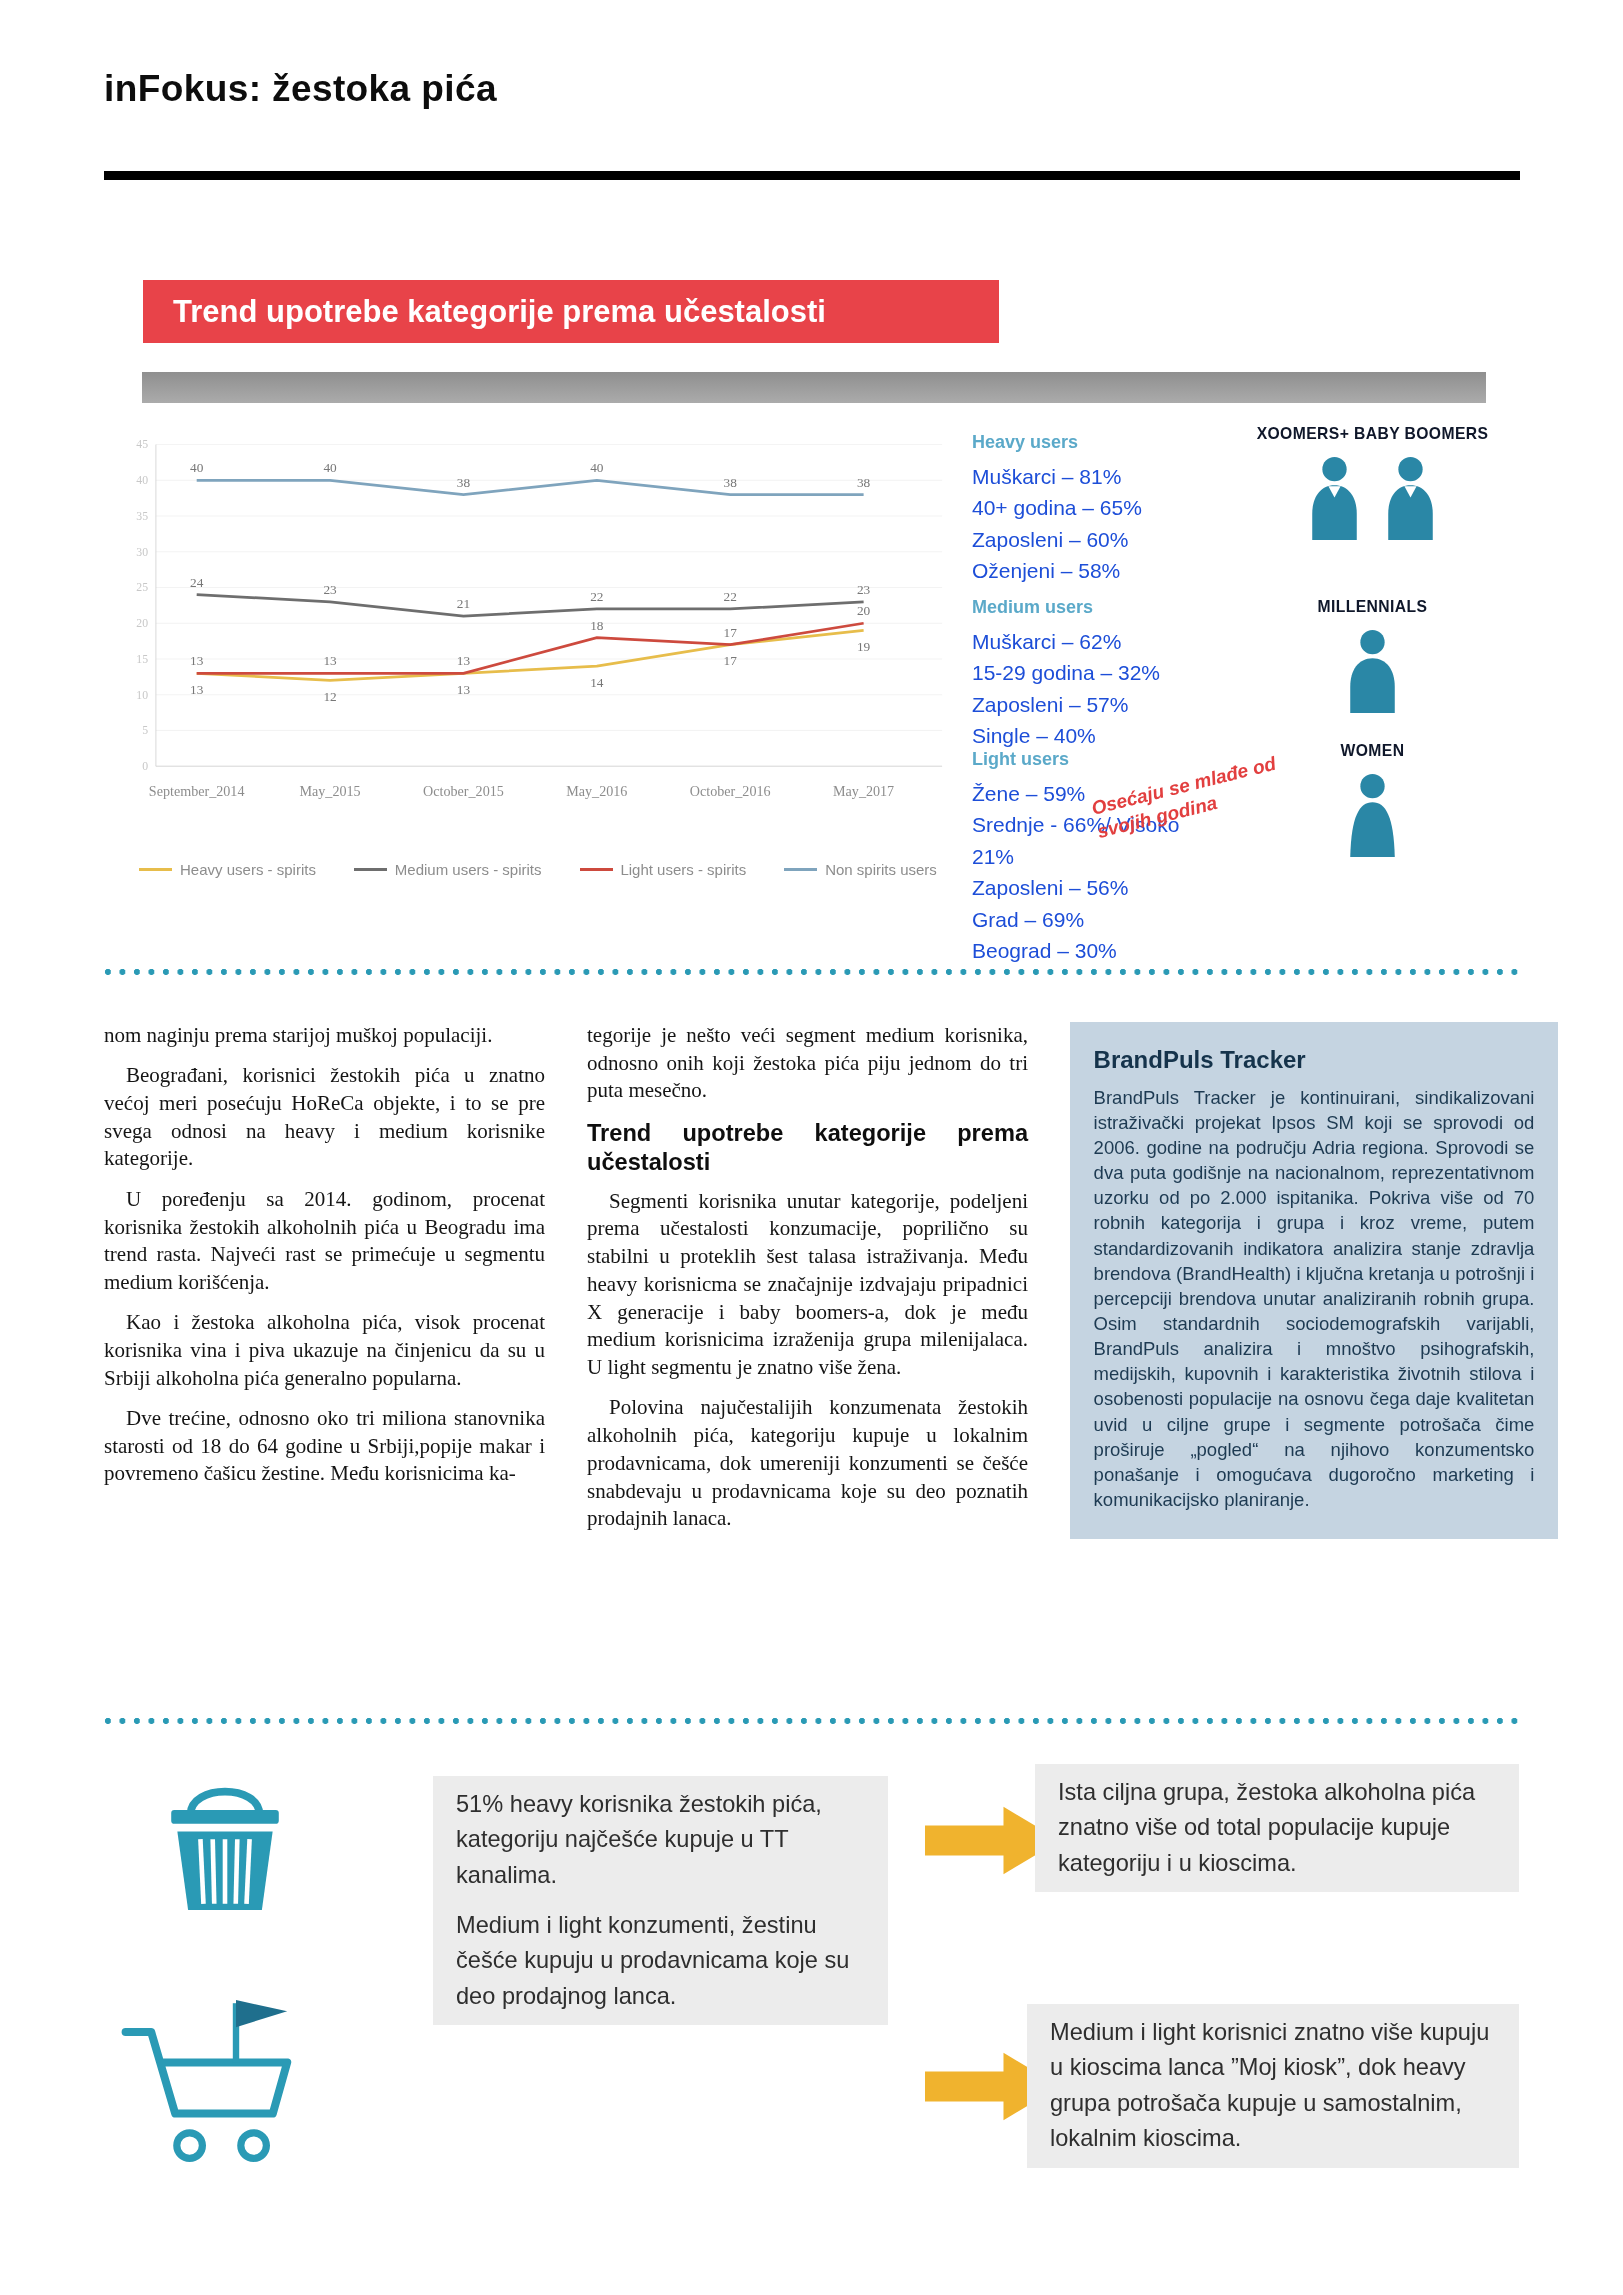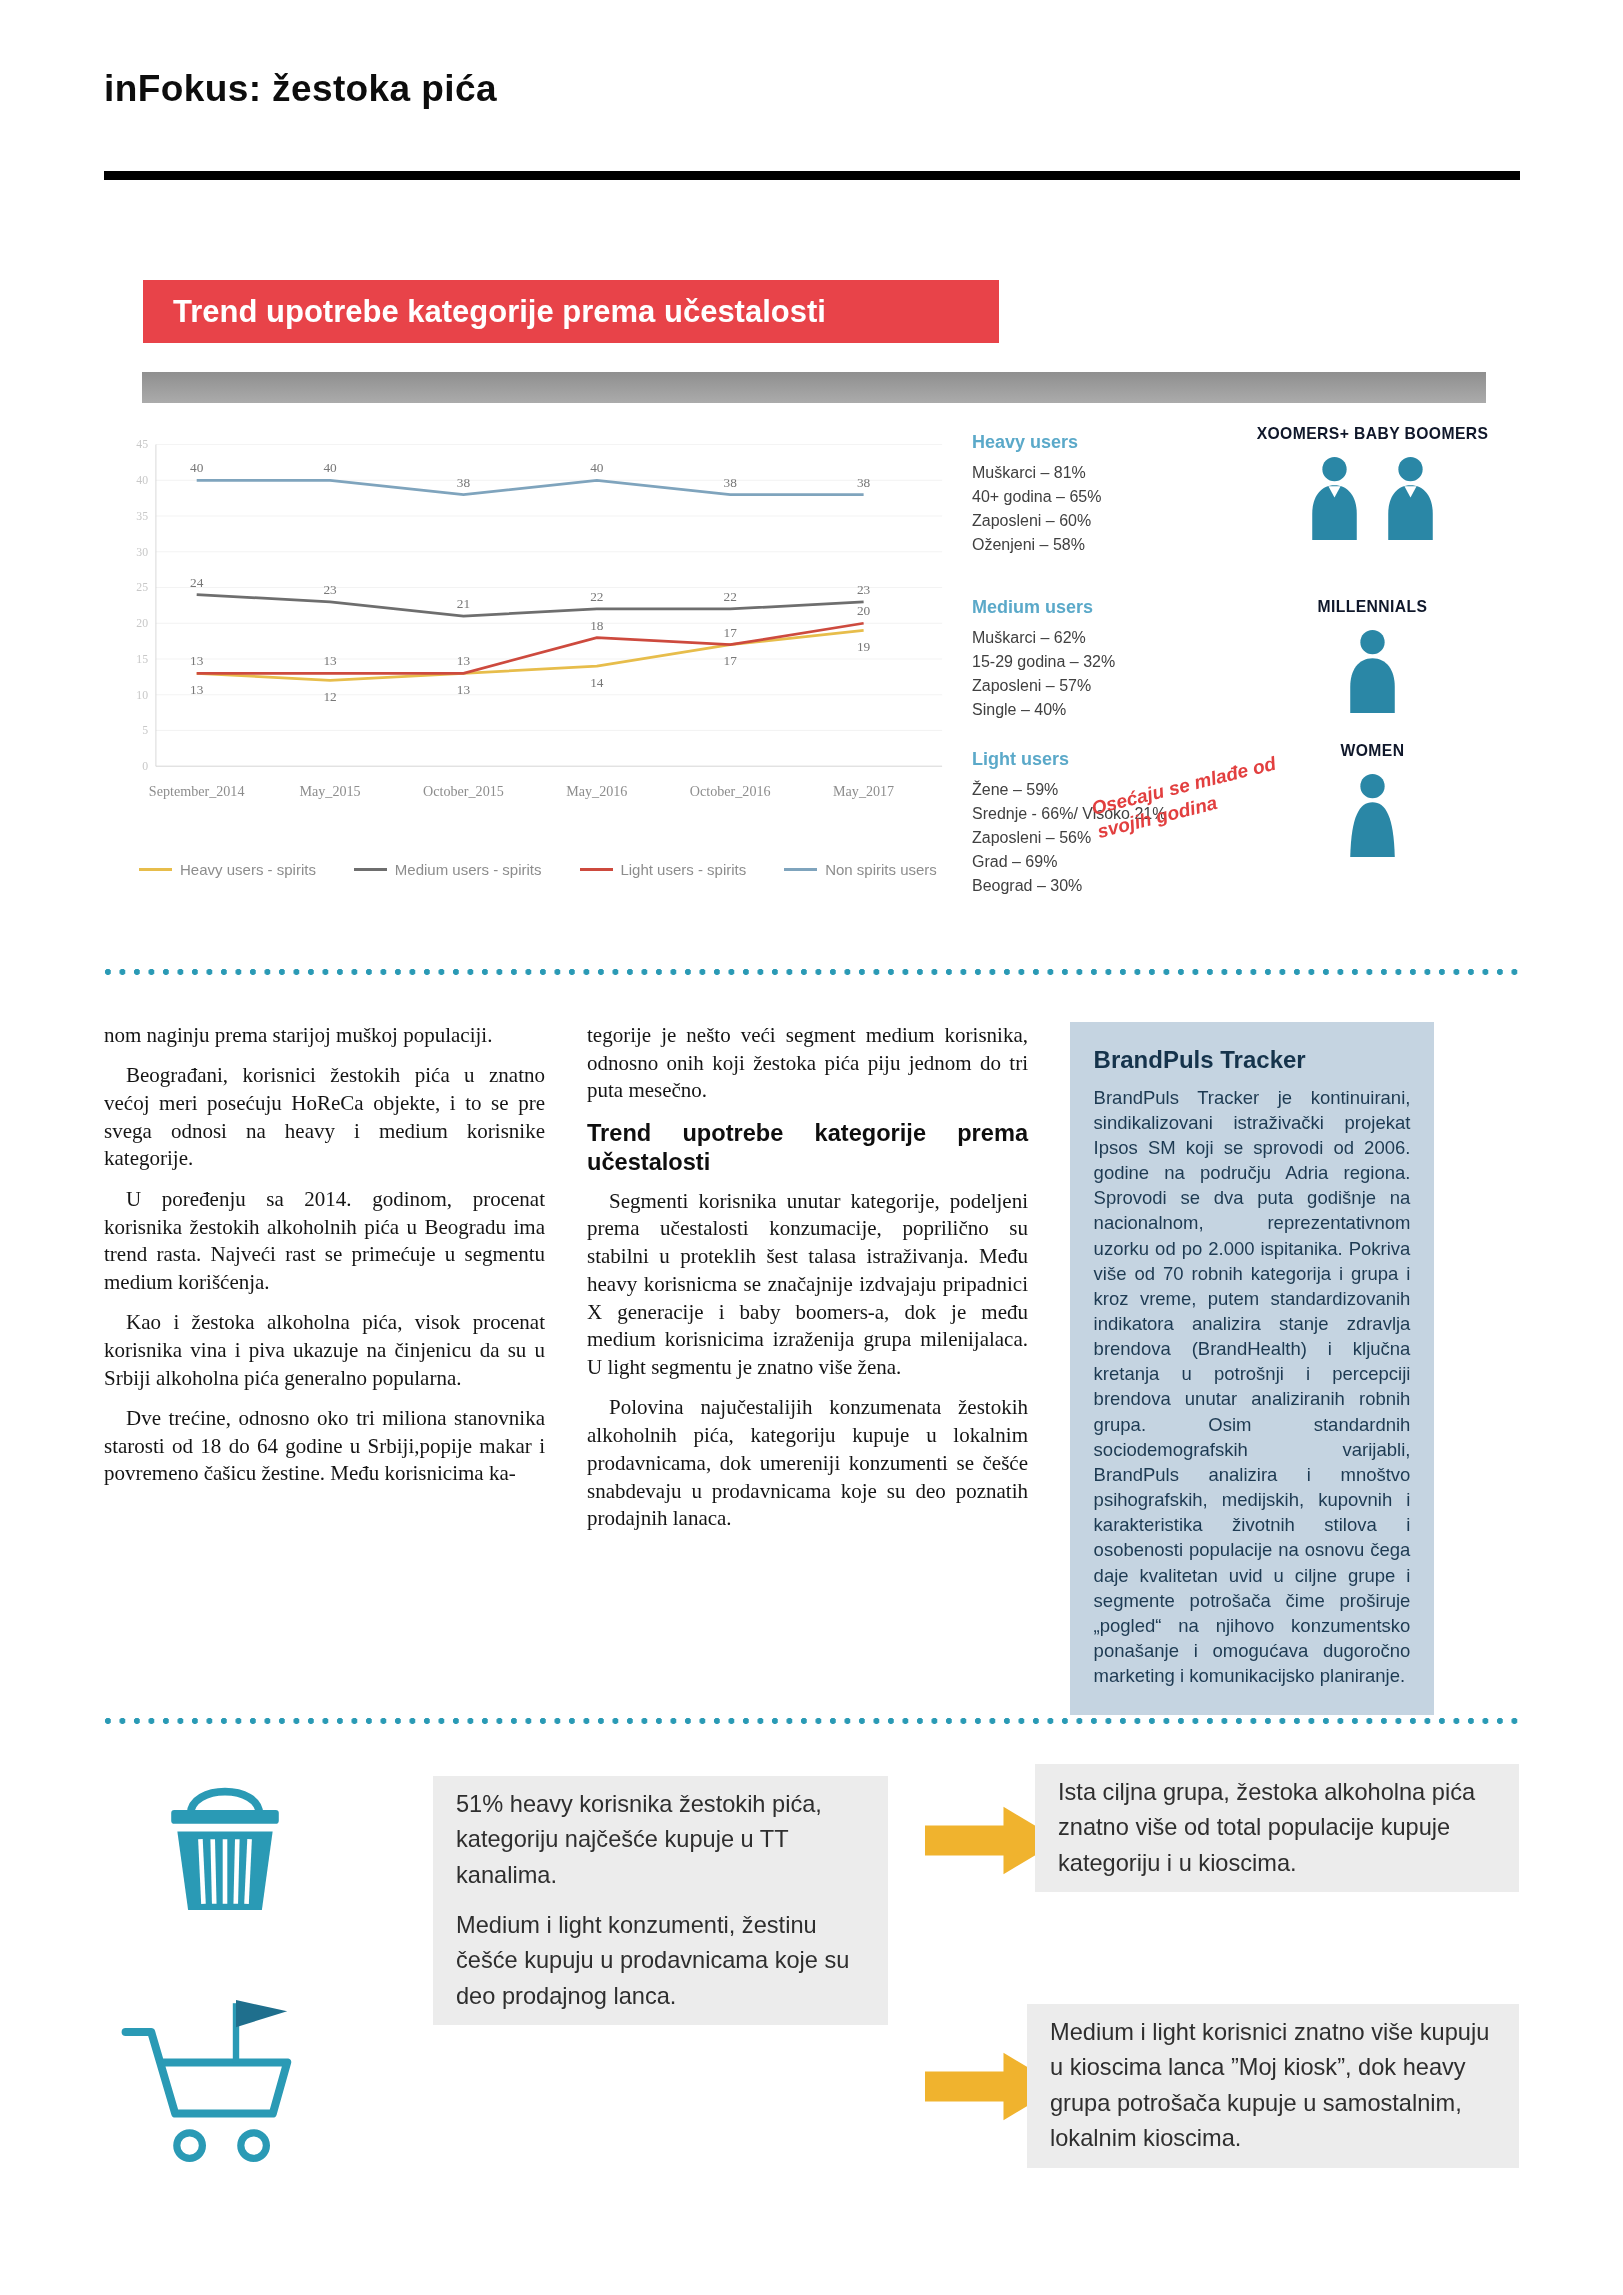--- a/index.html
+++ b/index.html
@@ -15,21 +15,21 @@
   #chart-block{left:104px;top:234px;width:1416px;height:701px;background:#fff}
   .banner{left:39px;top:46px;width:856px;height:63px;background:#e84349;color:#fff;font-family:"Liberation Sans",sans-serif;font-weight:bold;font-size:31px;line-height:63px;padding-left:30px;white-space:nowrap;overflow:hidden}
   .gray-strip{left:38px;top:138px;width:1344px;height:31px;background:linear-gradient(#8f8f8f,#ababab)}
   #trend-svg{left:14px;top:187px}
   .legend{left:14px;top:627px;width:840px;display:flex;justify-content:center;gap:38px;font-family:"Liberation Sans",sans-serif;font-size:15px;color:#8d8d8d;align-items:center}
   .legend-item{display:flex;align-items:center;gap:7.9px}
   .legend-swatch{display:inline-block;width:33px;height:2.4px;background:#999}
 
   .ann{left:868px;width:243px;font-family:"Liberation Sans",sans-serif}
   .ann-head{font-size:18px;font-weight:bold;color:#5ba9c9;margin-bottom:7.9px}
-  .ann-line{font-size:16px;color:#404040;line-height:1.5}
+  .ann-line{font-size:21px;color:#1d4ed8;line-height:1.5}
   #ann-heavy{top:198px}
   #ann-medium{top:363px}
   #ann-light{top:515px}
 
   .persona{left:1143px;width:251px;text-align:center;font-family:"Liberation Sans",sans-serif}
   .persona-label{font-size:15.7px;font-weight:bold;color:#0f172a;letter-spacing:0.4px;line-height:1.25}
   .persona-icons{display:flex;justify-content:center;gap:12.6px;margin-top:11px}
   .person-svg{fill:#2a87a6}
   #persona-xoomers{top:190px}
   #persona-millennials{top:363px}
@@ -43,21 +43,21 @@
   #sep2{top:1717px}
 
   
   .col{top:1022px;width:441px;font-size:21px;line-height:1.32;color:#151515;text-align:justify}
   #col1{left:104px}
   #col2{left:587px}
   .col p{margin:0 0 12.6px 0;text-indent:22px}
   .col p.cont{text-indent:0}
   .col-heading{font-family:"Liberation Sans",sans-serif;font-weight:bold;font-size:23.6px;line-height:1.22;margin:14px 0 11px;color:#0e0e0e}
 
-  #sidebar{left:1070px;top:1022px;width:364px;background:#c5d4e1;padding:23.6px 23.6px 27px}
+  #sidebar{left:1070px;top:1022px;width:488px;background:#c5d4e1;padding:23.6px 23.6px 27px}
   #sidebar h3{font-family:"Liberation Sans",sans-serif;font-size:24px;color:#15334b;margin-bottom:11px}
   #sidebar .sidebar-body{font-family:"Liberation Sans",sans-serif;font-size:18.5px;line-height:1.36;color:#1d3a52;text-align:justify}
 
   
   .info-text{background:#ececec;padding:11px 23px;font-family:"Liberation Sans",sans-serif;font-size:23.6px;line-height:1.5;color:#2e2e2e}
   #info-basket{left:148px;top:1767px}
   #info-text-1{left:433px;top:1776px;width:455px}
   #info-arrow-1{left:925px;top:1805px}
   #info-text-2{left:1035px;top:1764px;width:484px}
   #info-cart{left:116px;top:1992px}

